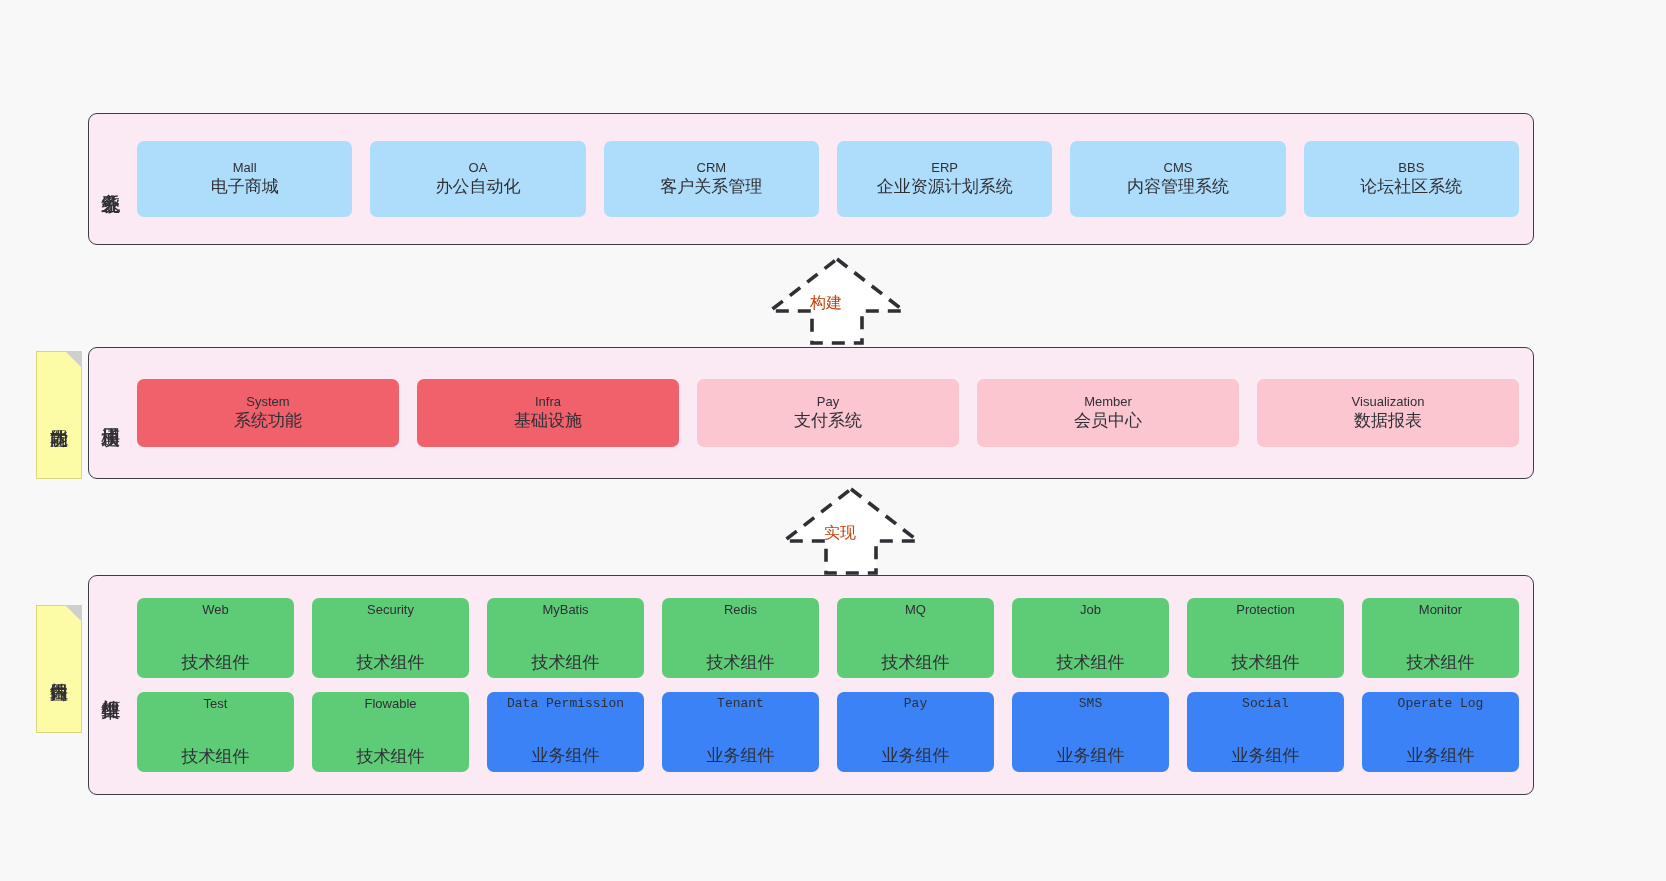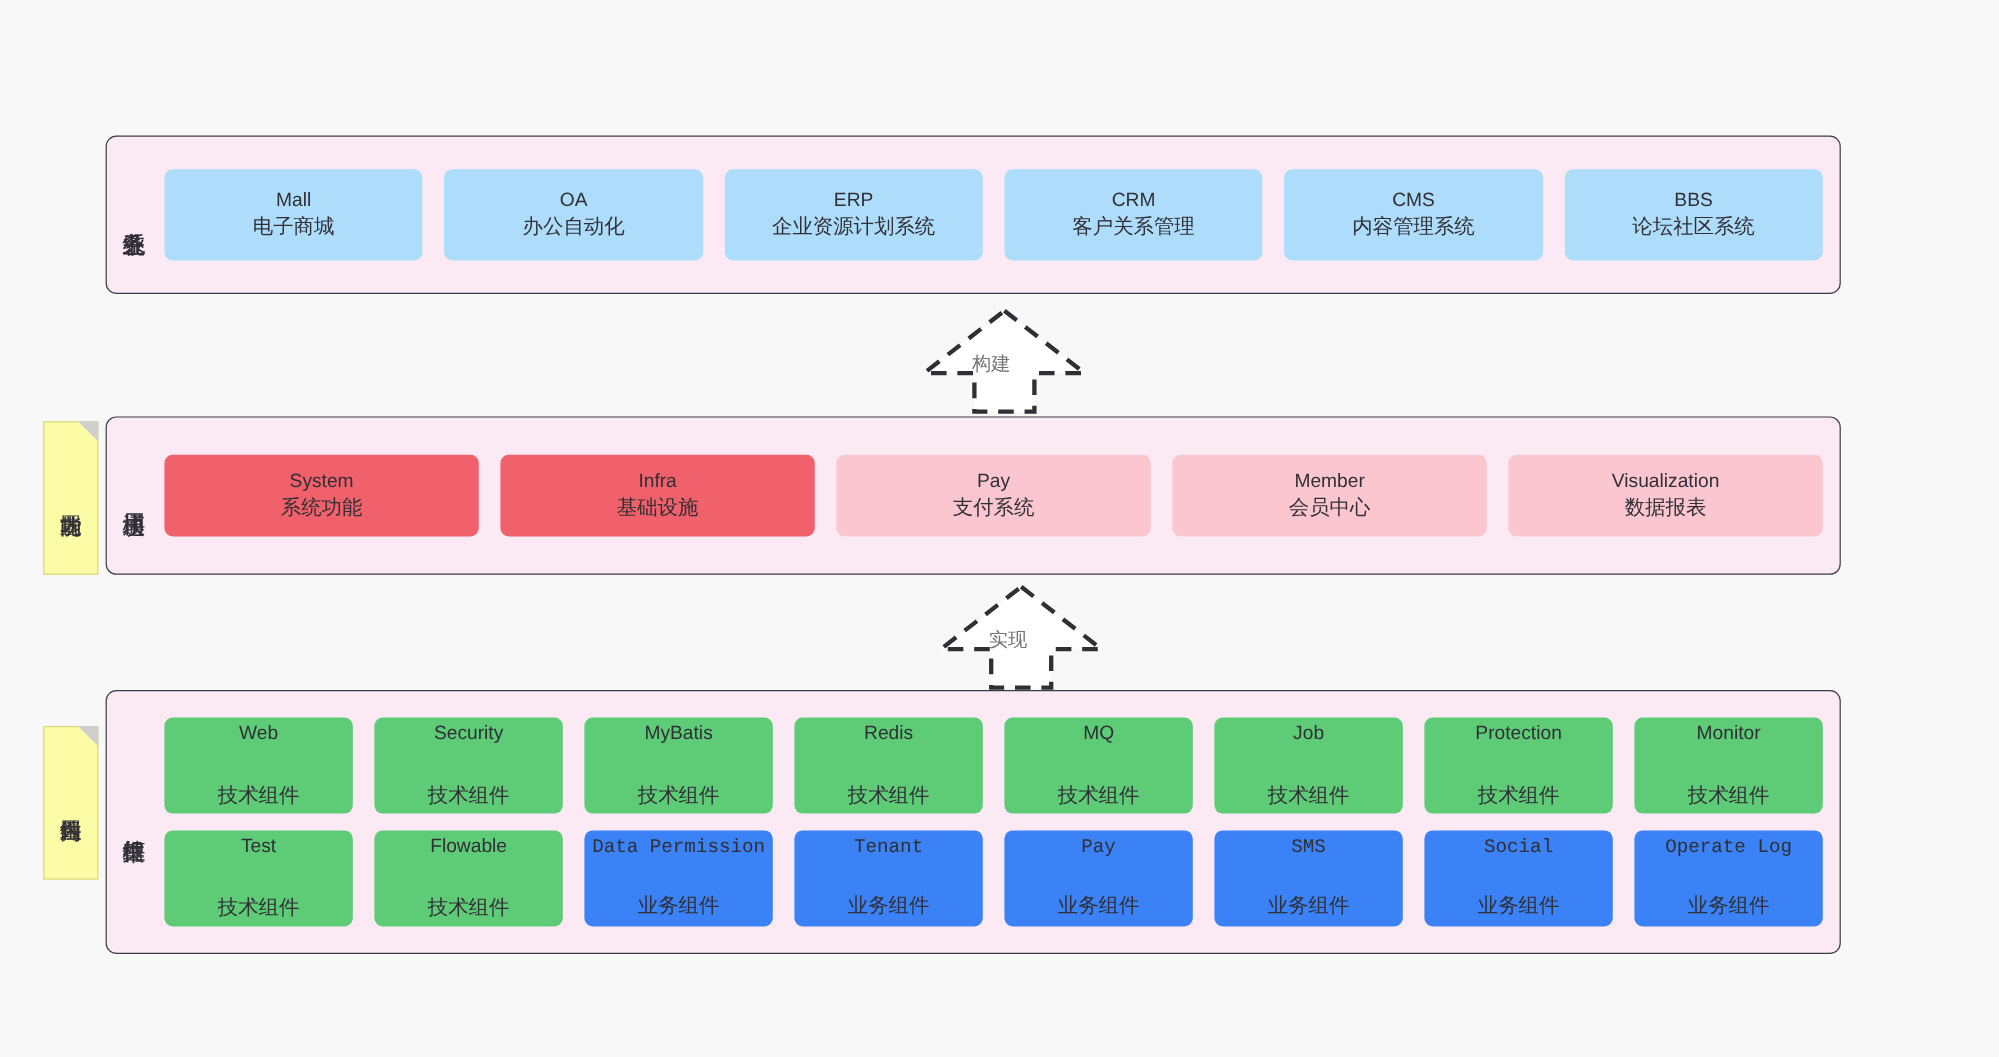--- a/index.html
+++ b/index.html
@@ -65,21 +65,21 @@
     display: flex;
     flex-direction: column;
     align-items: center;
     justify-content: center;
     text-align: center;
     line-height: 1.28;
     color: #2f2f35;
     padding: 4px 6px;
   }
   .cell .en {
-    font-size: 16px;
+    font-size: 13px;
   }
   .cell .cn {
     font-size: 17px;
   }
 
   
   #layer-business { left: 88px; top: 113px; width: 1446px; height: 132px; }
   #layer-business .cell { height: 76px; background: #aeddfb; }
 
   #layer-common { left: 88px; top: 347px; width: 1446px; height: 132px; }
@@ -124,21 +124,21 @@
 
   
   .connector {
     position: absolute;
   }
   .connector .conn-label {
     position: absolute;
     left: 50%;
     transform: translateX(-50%);
     font-size: 16px;
-    color: #737373;
+    color: #c2410c;
     background: transparent;
     white-space: nowrap;
     user-select: none;
   }
   #conn-build { left: 752px; top: 255px; width: 170px; height: 92px; }
   #conn-build .conn-label { top: 38px; left: 58px; transform: none; }
   #conn-impl  { left: 766px; top: 485px; width: 170px; height: 92px; }
   #conn-impl  .conn-label { top: 38px; left: 58px; transform: none; }
 </style>
 </head>
@@ -152,26 +152,26 @@
       <div class="row">
         <div class="cell">
           <span class="en">Mall</span>
           <span class="cn">电子商城</span>
         </div>
         <div class="cell">
           <span class="en">OA</span>
           <span class="cn">办公自动化</span>
         </div>
         <div class="cell">
+          <span class="en">CRM</span>
+          <span class="cn">客户关系管理</span>
+        </div>
+        <div class="cell">
           <span class="en">ERP</span>
           <span class="cn">企业资源计划系统</span>
-        </div>
-        <div class="cell">
-          <span class="en">CRM</span>
-          <span class="cn">客户关系管理</span>
         </div>
         <div class="cell">
           <span class="en">CMS</span>
           <span class="cn">内容管理系统</span>
         </div>
         <div class="cell">
           <span class="en">BBS</span>
           <span class="cn">论坛社区系统</span>
         </div>
       </div>

